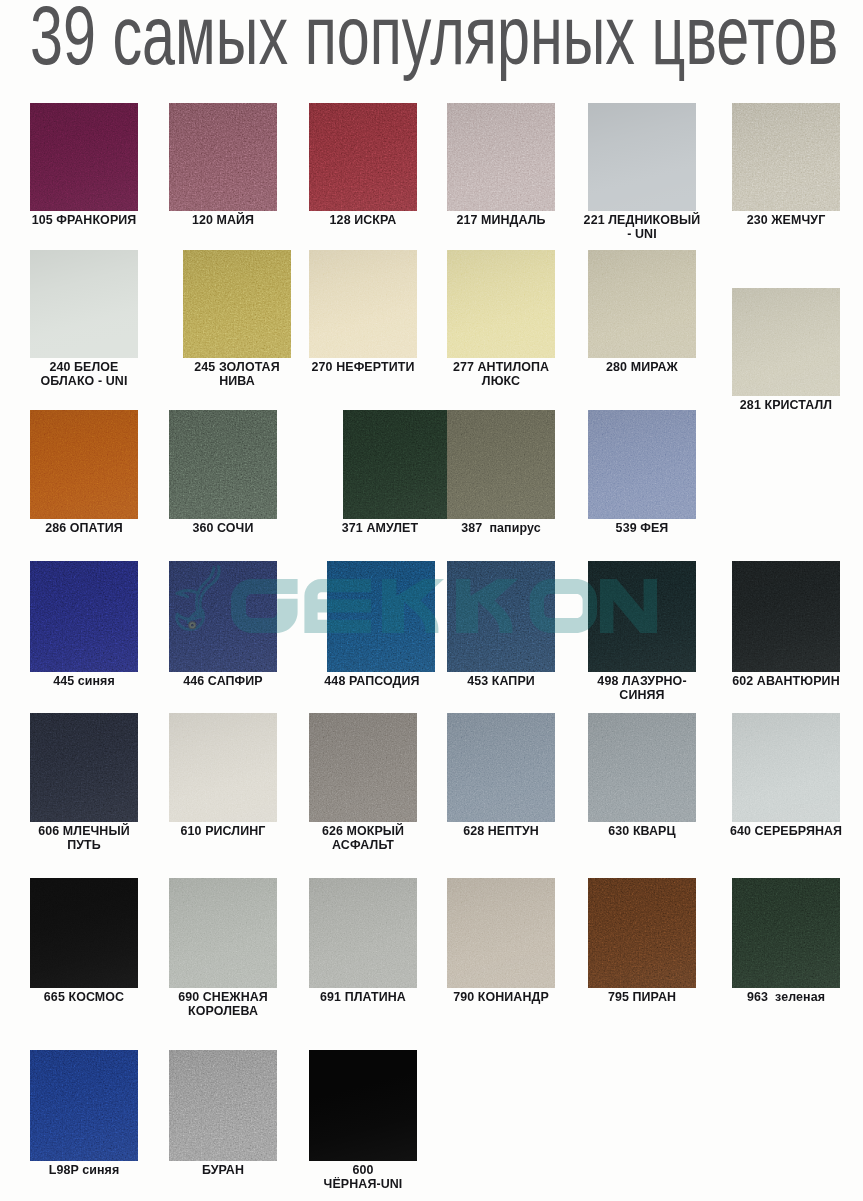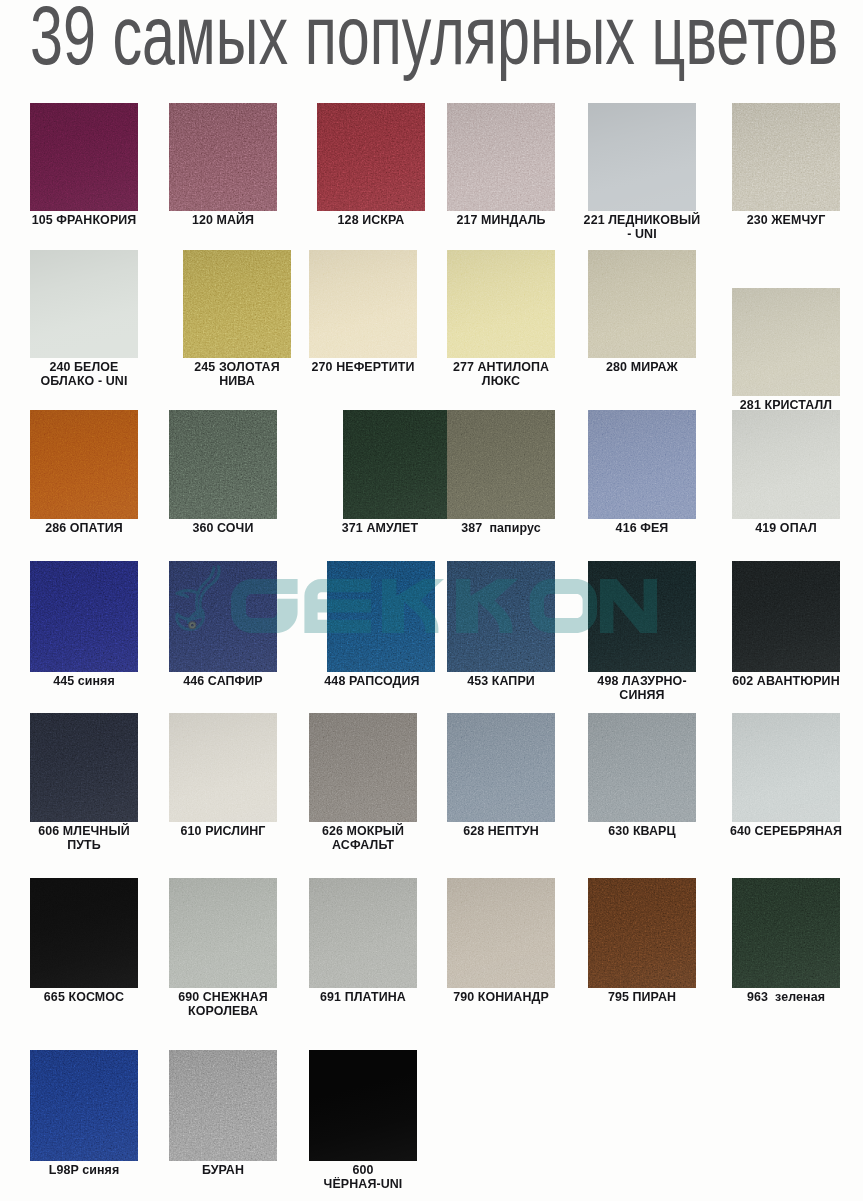--- a/index.html
+++ b/index.html
@@ -90,21 +90,21 @@
         <div class="chip t-coarse" style="height: 108px; background: rgb(148, 97, 110);">
           <svg class="grain" viewBox="0 0 120 120">
             <rect width="120" height="120" filter="url(#fx-coarse)"></rect>
           </svg>
           <div class="shade"></div>
         </div>
         <div class="label" style="top: 110px;">
           <span class="ln">120 МАЙЯ</span>
         </div>
       </div>
-      <div class="cell" style="left: 309px; top: 103px; margin-left: 8px;">
+      <div class="cell" style="left: 309px; top: 103px;">
         <div class="chip t-coarse" style="height: 108px; background: rgb(151, 54, 64);">
           <svg class="grain" viewBox="0 0 120 120">
             <rect width="120" height="120" filter="url(#fx-coarse)"></rect>
           </svg>
           <div class="shade"></div>
         </div>
         <div class="label" style="top: 110px;">
           <span class="ln">128 ИСКРА</span>
         </div>
       </div>
@@ -250,32 +250,21 @@
         </div>
       </div>
       <div class="cell" style="left: 588px; top: 410px;">
         <div class="chip t-fine" style="height: 109px; background: rgb(141, 154, 186);">
           <svg class="grain" viewBox="0 0 120 120">
             <rect width="120" height="120" filter="url(#fx-fine)"></rect>
           </svg>
           <div class="shade"></div>
         </div>
         <div class="label" style="top: 111px;">
-          <span class="ln">416 ФЕЯ</span>
-        </div>
-      </div>
-      <div class="cell" style="left: 732px; top: 410px;">
-        <div class="chip t-fine" style="height: 109px; background: rgb(215, 217, 211);">
-          <svg class="grain" viewBox="0 0 120 120">
-            <rect width="120" height="120" filter="url(#fx-fine)"></rect>
-          </svg>
-          <div class="shade"></div>
-        </div>
-        <div class="label" style="top: 111px;">
-          <span class="ln">419 ОПАЛ</span>
+          <span class="ln">539 ФЕЯ</span>
         </div>
       </div>
       <div class="cell" style="left: 30px; top: 561px;">
         <div class="chip t-coarse" style="height: 111px; background: rgb(40, 46, 128);">
           <svg class="grain" viewBox="0 0 120 120">
             <rect width="120" height="120" filter="url(#fx-coarse)"></rect>
           </svg>
           <div class="shade"></div>
         </div>
         <div class="label" style="top: 113px;">

